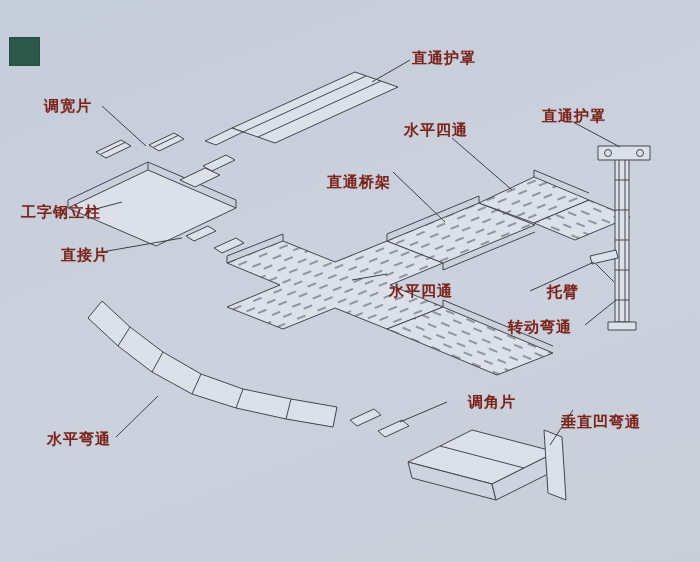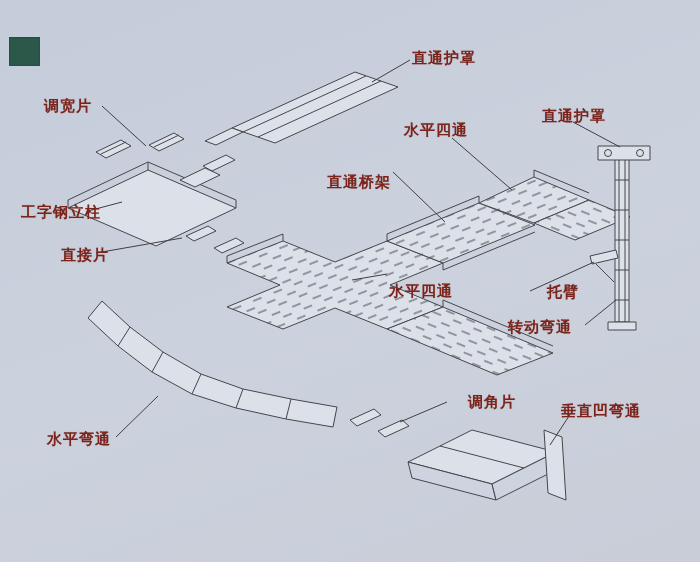--- a/index.html
+++ b/index.html
@@ -175,16 +175,16 @@
   <div class="label" style="left:44px; top:97px">调宽片</div>
   <div class="label" style="left:404px;top:121px">水平四通</div>
   <div class="label" style="left:542px;top:107px">直通护罩</div>
   <div class="label" style="left:327px;top:173px">直通桥架</div>
   <div class="label" style="left:21px; top:203px">工字钢立柱</div>
   <div class="label" style="left:61px; top:246px">直接片</div>
   <div class="label" style="left:389px;top:282px">水平四通</div>
   <div class="label" style="left:547px;top:283px">托臂</div>
   <div class="label" style="left:508px;top:318px">转动弯通</div>
   <div class="label" style="left:468px;top:393px">调角片</div>
-  <div class="label" style="left:561px;top:402px">垂直凹弯通</div>
+  <div class="label" style="left:561px;top:413px">垂直凹弯通</div>
   <div class="label" style="left:47px; top:430px">水平弯通</div>
 
 </div>
 
 </body></html>

